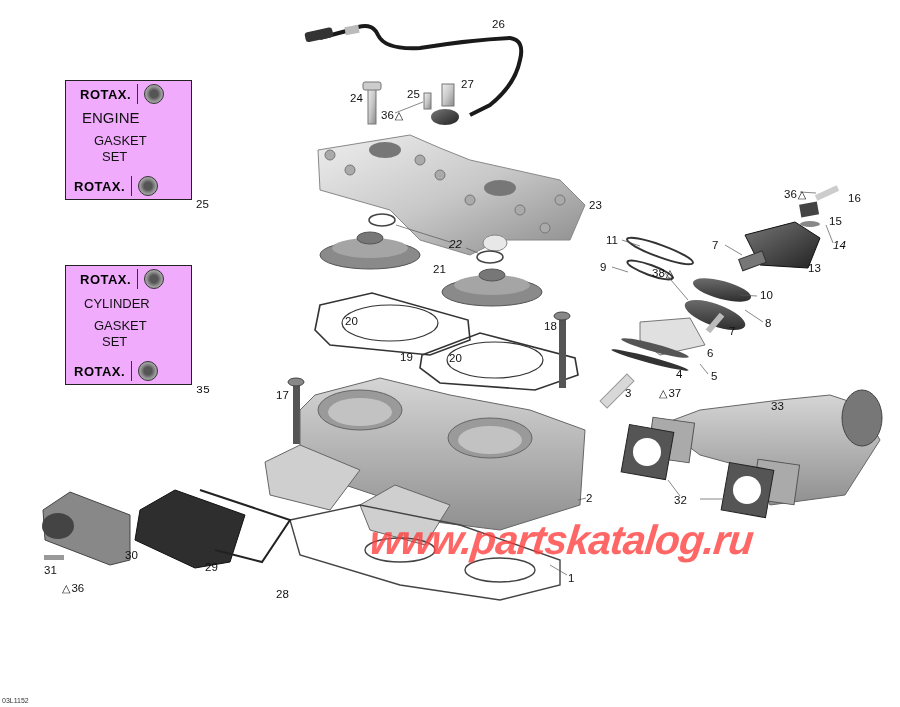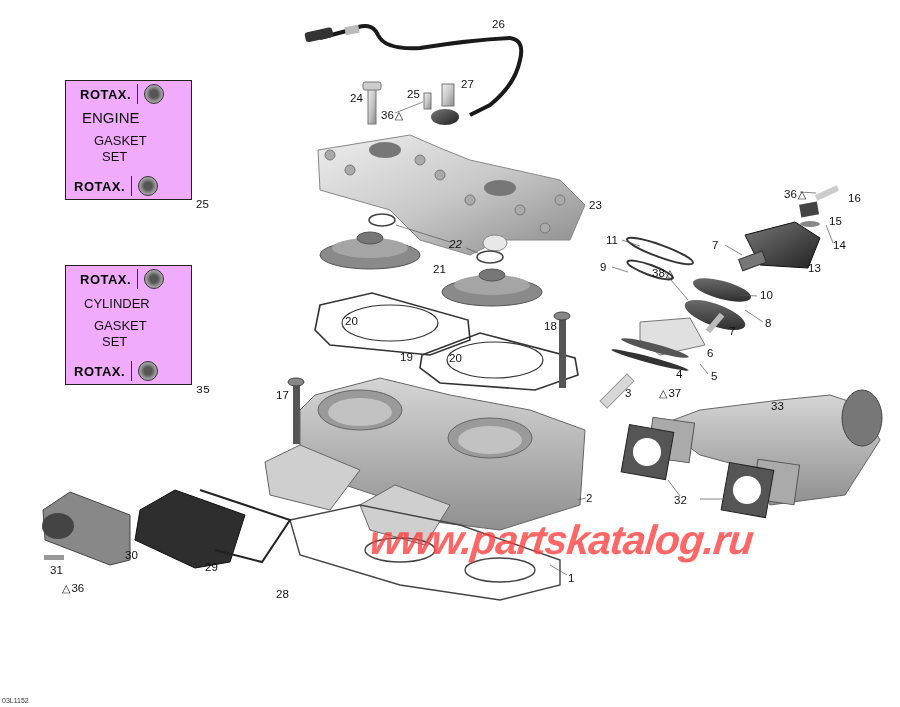--- a/index.html
+++ b/index.html
@@ -206,39 +206,39 @@
 <div class="lbl" style="left:676px;top:369px;">4</div>
 <div class="lbl" style="left:711px;top:371px;">5</div>
 <div class="lbl" style="left:707px;top:348px;">6</div>
 <div class="lbl" style="left:729px;top:326px;">7</div>
 <div class="lbl" style="left:765px;top:318px;">8</div>
 <div class="lbl" style="left:600px;top:262px;">9</div>
 <div class="lbl" style="left:760px;top:290px;">10</div>
 <div class="lbl" style="left:606px;top:235px;">11</div>
 <div class="lbl" style="left:712px;top:240px;">7</div>
 <div class="lbl" style="left:808px;top:263px;">13</div>
-<div class="lbl" style="left:833px;top:240px;">14</div>
+<div class="lbl" style="left:833px;top:240px;font-style:italic;">14</div>
 <div class="lbl" style="left:829px;top:216px;">15</div>
 <div class="lbl" style="left:848px;top:193px;">16</div>
 <div class="lbl" style="left:276px;top:390px;">17</div>
 <div class="lbl" style="left:544px;top:321px;">18</div>
 <div class="lbl" style="left:400px;top:352px;">19</div>
 <div class="lbl" style="left:345px;top:316px;">20</div>
 <div class="lbl" style="left:449px;top:353px;">20</div>
 <div class="lbl" style="left:433px;top:264px;">21</div>
 <div class="lbl" style="left:449px;top:239px;font-style:italic;">22</div>
 <div class="lbl" style="left:589px;top:200px;">23</div>
 <div class="lbl" style="left:350px;top:93px;">24</div>
 <div class="lbl" style="left:407px;top:89px;">25</div>
 <div class="lbl" style="left:492px;top:19px;">26</div>
 <div class="lbl" style="left:461px;top:79px;">27</div>
 <div class="lbl" style="left:276px;top:545px;margin-top:44px;">28</div>
 <div class="lbl" style="left:205px;top:562px;">29</div>
 <div class="lbl" style="left:125px;top:550px;">30</div>
-<div class="lbl" style="left:50px;top:565px;">31</div>
+<div class="lbl" style="left:44px;top:565px;">31</div>
 <div class="lbl" style="left:674px;top:495px;">32</div>
 <div class="lbl" style="left:771px;top:401px;">33</div>
 
 <div class="lbl" style="left:381px;top:110px;"><span>36</span><span class="warn">△</span></div>
 <div class="lbl" style="left:784px;top:189px;"><span>36</span><span class="warn">△</span></div>
 <div class="lbl" style="left:61px;top:583px;"><span class="warn">△</span><span>36</span></div>
 <div class="lbl" style="left:650px;top:388px;margin-left:8px;"><span class="warn">△</span><span>37</span></div>
 <div class="lbl" style="left:652px;top:268px;text-align:center;"><span>38</span><span class="warn">△</span></div>
 
 <div class="watermark">www.partskatalog.ru</div>

